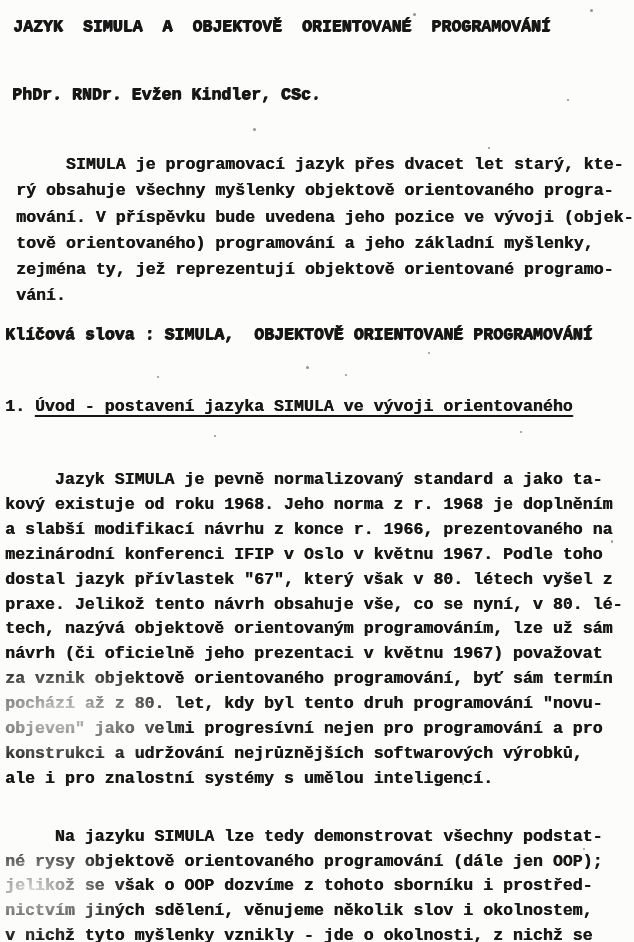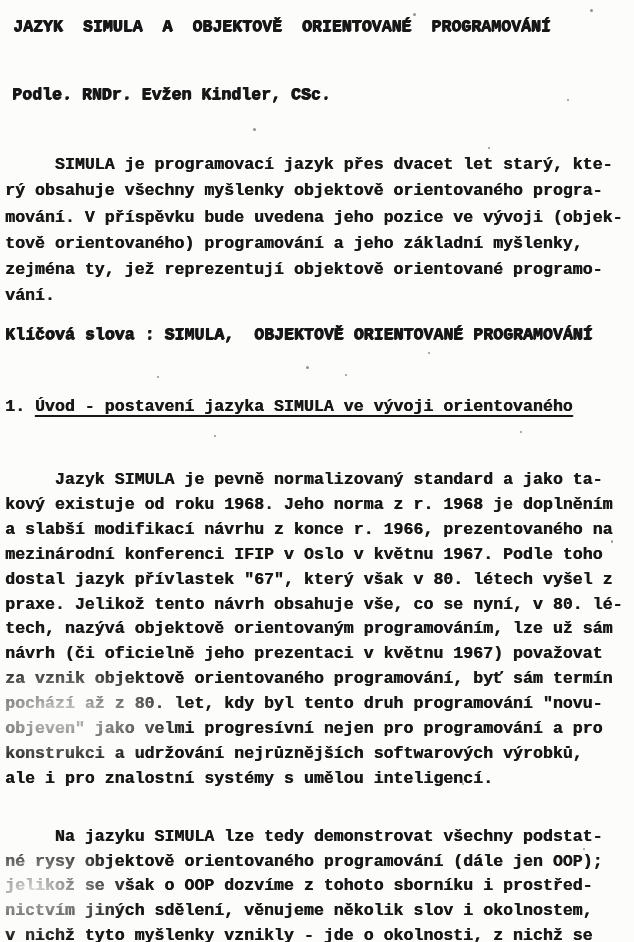--- a/index.html
+++ b/index.html
@@ -30,21 +30,21 @@
     left: 13px;
     top: 16px;
     line-height: 22px;
   }
   .author-block {
     left: 12px;
     top: 84px;
     line-height: 22px;
   }
   .abstract-block {
-    left: 5px;
+    left: 16px;
     top: 152px;
     line-height: 26.3px;
   }
   .keywords-block {
     left: 5px;
     top: 324px;
     line-height: 22px;
   }
   .heading-block {
     left: 5px;
@@ -80,21 +80,21 @@
                 rgba(252,252,250,0.0) 72%);
   }
 </style>
 </head>
 <body>
 
 <div class="page">
 
   <div class="block title-block heavy">JAZYK  SIMULA  A  OBJEKTOVĚ  ORIENTOVANÉ  PROGRAMOVÁNÍ</div>
 
-  <div class="block author-block heavy">Podle. RNDr. Evžen Kindler, CSc.</div>
+  <div class="block author-block heavy">PhDr. RNDr. Evžen Kindler, CSc.</div>
 
   <div class="block abstract-block">     SIMULA je programovací jazyk přes dvacet let starý, kte-
 rý obsahuje všechny myšlenky objektově orientovaného progra-
 mování. V příspěvku bude uvedena jeho pozice ve vývoji (objek-
 tově orientovaného) programování a jeho základní myšlenky,
 zejména ty, jež reprezentují objektově orientované programo-
 vání.</div>
 
   <div class="block keywords-block heavy">Klíčová slova : SIMULA,  OBJEKTOVĚ ORIENTOVANÉ PROGRAMOVÁNÍ</div>
 

